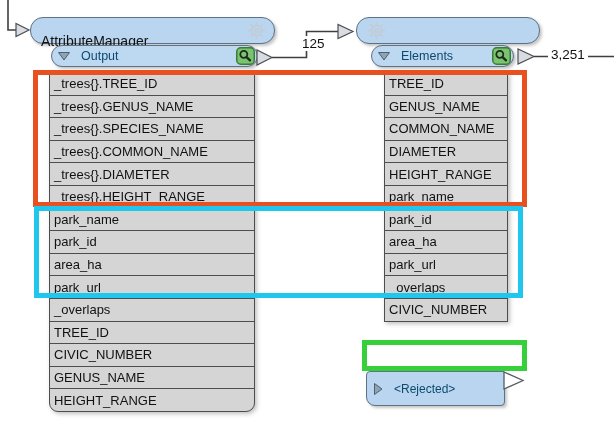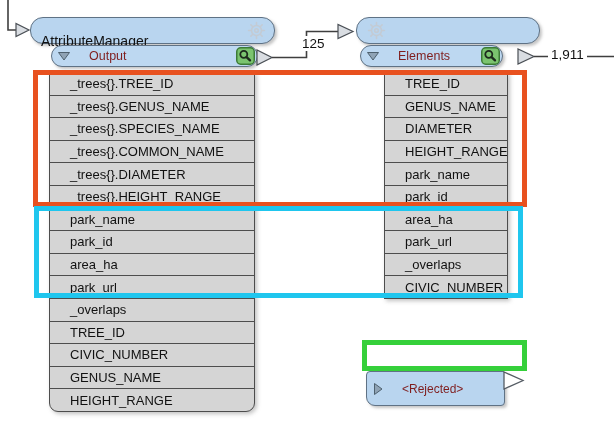--- a/index.html
+++ b/index.html
@@ -18,31 +18,31 @@
   .node-title { flex:1; font-size:14px; color:#111; white-space:nowrap;margin-top:20px; }
   #am-header { left:30px; top:17px; width:245px; }
   #le-header { left:356px; top:17px; width:184px; }
   
   .port-row {
     position:absolute; height:22px; background:#bdd8f1;
     border:1.5px solid #5f7285; border-radius:11px;
     display:flex; align-items:center; padding:0 2px 0 5px;
     box-shadow:2px 2px 3px rgba(90,90,90,0.35); z-index:2;
   }
-  .port-label { flex:1; font-size:12.5px; color:#7f1d1d; margin-left:18px; white-space:nowrap; }
+  .port-label { flex:1; font-size:12.5px; color:#0c4a6e; margin-left:10px; white-space:nowrap; }
   #am-port { left:51px;  top:45px; width:207px; }
-  #le-port { left:360px; top:45px; width:143px; }
+  #le-port { left:371px; top:45px; width:143px; }
   
   .attr-list { position:absolute; z-index:2; filter:drop-shadow(2px 2px 2px rgba(80,80,80,0.35)); }
   #left-list  { left:49px;  top:72px; width:206px; }
   #right-list { left:384px; top:72px; width:124px; }
   .attr-row {
     height:23.6px; margin-top:-1px; background:#d5d5d5;
     border:1px solid #4d4d4d; display:flex; align-items:center;
-    padding-left:20px; overflow:hidden;text-align:center;
+    padding-left:4px; overflow:hidden;text-align:center;
   }
   .attr-row:first-of-type { margin-top:0; }
   #left-list  .attr-row:last-of-type { border-radius:0 0 9px 9px; }
   .attr-text { font-size:13px; color:#111; white-space:nowrap; }
   
   #rejected-port {
     position:absolute; left:366px; top:371px; width:139px; height:35px;
     background:#b9d5ef; border:1.5px solid #5f7285;
     border-radius:4px 2px 4px 9px; display:flex; align-items:center;
     padding-left:5px; z-index:2; box-shadow:2px 2px 3px rgba(90,90,90,0.35);
@@ -208,20 +208,23 @@
 
       <div class="attr-row">
         <span class="attr-text">TREE_ID</span>
       </div>
 
       <div class="attr-row">
         <span class="attr-text">GENUS_NAME</span>
       </div>
 
 
+      <div class="attr-row">
+        <span class="attr-text">COMMON_NAME</span>
+      </div>
 
       <div class="attr-row">
         <span class="attr-text">DIAMETER</span>
       </div>
 
       <div class="attr-row">
         <span class="attr-text">HEIGHT_RANGE</span>
       </div>
 
       <div class="attr-row">
@@ -253,19 +256,19 @@
   <div id="rejected-port">
     <span class="icon-btn">
       <svg width="12" height="14" viewBox="0 0 12 14">
           <polygon points="2.5,1.5 2.5,12.5 10,7" fill="#8fa3b5" stroke="#4e616f" stroke-width="1"></polygon>
         </svg>
     </span>
     <span class="port-label">&lt;Rejected&gt;</span>
   </div>
 
   <div class="count-label" id="count-125">125</div>
-  <div class="count-label" id="count-3251">1,911</div>
+  <div class="count-label" id="count-3251">3,251</div>
 
   <div class="hl-box" id="hl-orange"></div>
   <div class="hl-box" id="hl-cyan"></div>
   <div class="hl-box" id="hl-green"></div>
 
 </div>
 
 </body></html>

